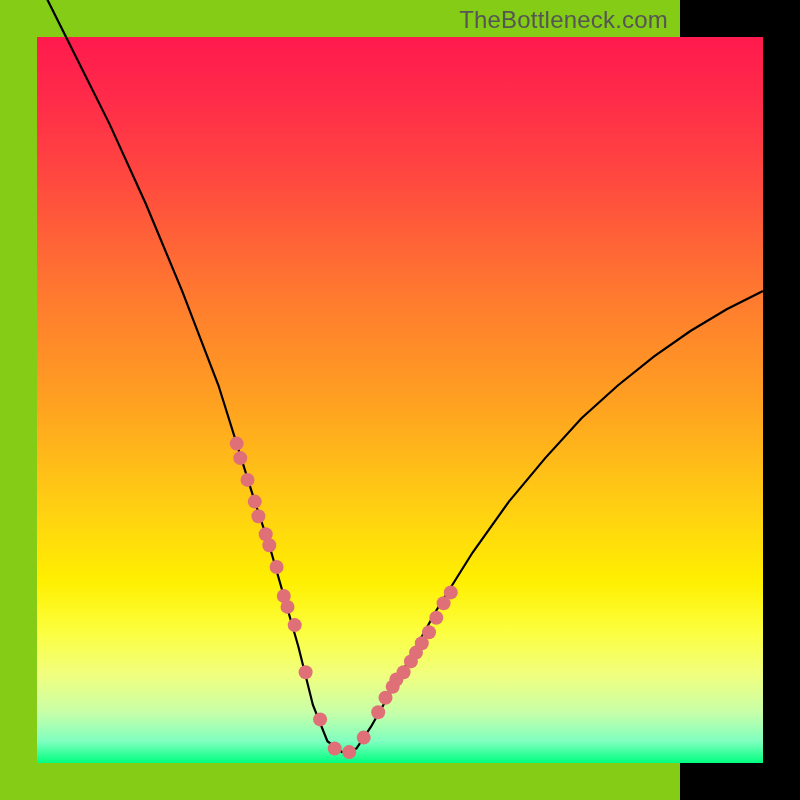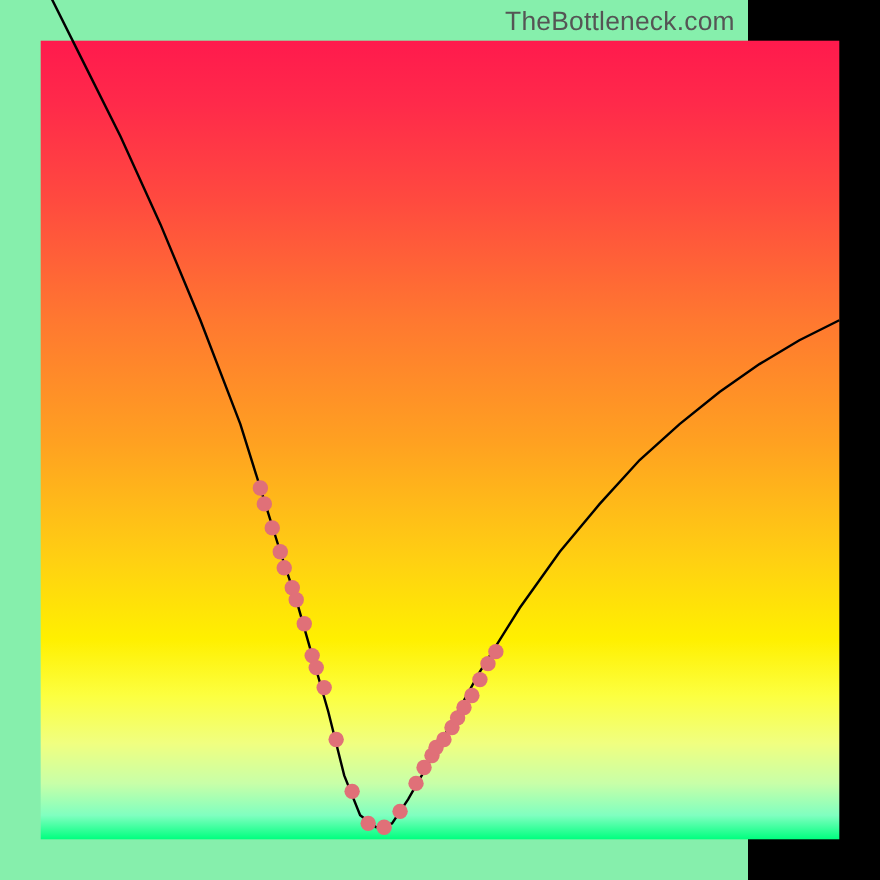--- a/index.html
+++ b/index.html
@@ -8,21 +8,21 @@
     width: 800px;
     height: 800px;
     background: #000;
     overflow: hidden;
     font-family: Arial, Helvetica, sans-serif;
   }
   .frame {
     position: relative;
     width: 680px;
     height: 800px;
-    background: #86efac;
+    background: #84cc16;
   }
   .plot-area {
     position: absolute;
     left: 37px;
     top: 37px;
     width: 726px;
     height: 726px;
     background: linear-gradient(
       to bottom,
       #ff1a4d 0%,

